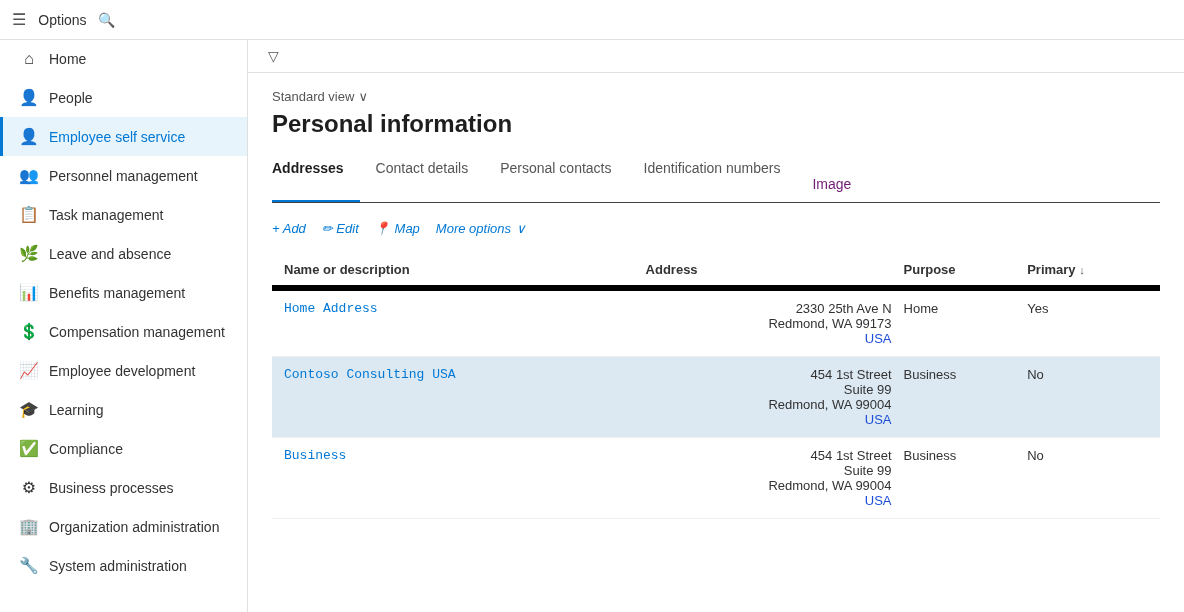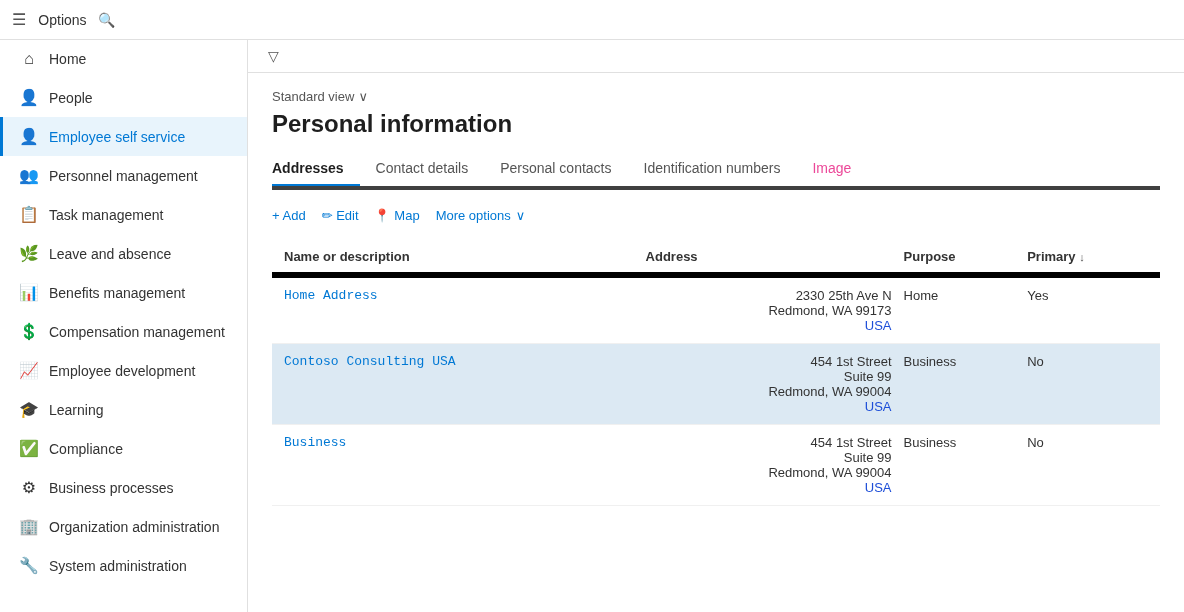--- a/index.html
+++ b/index.html
@@ -90,57 +90,58 @@
     .page-title {
       font-size: 24px;
       font-weight: 600;
       color: #1e1e1e;
       margin-bottom: 14px;
     }
 
     
     .tabs {
       display: flex;
-      border-bottom: 4px solid #404040;
+      border-bottom: 1px solid #404040;
       margin-bottom: 14px;
       gap: 0;
     }
     .tab {
       padding: 8px 16px;
       font-size: 14px;
       cursor: pointer;
       color: #555;
       border-bottom: 2px solid transparent;
       white-space: nowrap;
     }
     .tab:first-child { padding-left: 0; }
     .tab.active {
       color: #1e1e1e;
       border-bottom: 2px solid #0078d4;
       font-weight: 600;
     }
-    .tab.orange { color: #ec4899; }
+    .tab.orange { color: #701a75; margin-top: 16px; }
 
     
     .toolbar {
       display: flex;
       align-items: center;
       gap: 16px;
       margin-bottom: 14px;
     }
     .toolbar-btn {
       display: flex;
       align-items: center;
       gap: 5px;
       font-size: 13px;
       color: #0078d4;
       cursor: pointer;
       background: none;
       border: none;
       padding: 4px 0;
+      font-style: italic;
     }
 
     
     .data-table {
       width: 100%;
       border-collapse: collapse;
     }
     .data-table th {
       text-align: left;
       font-size: 13px;

